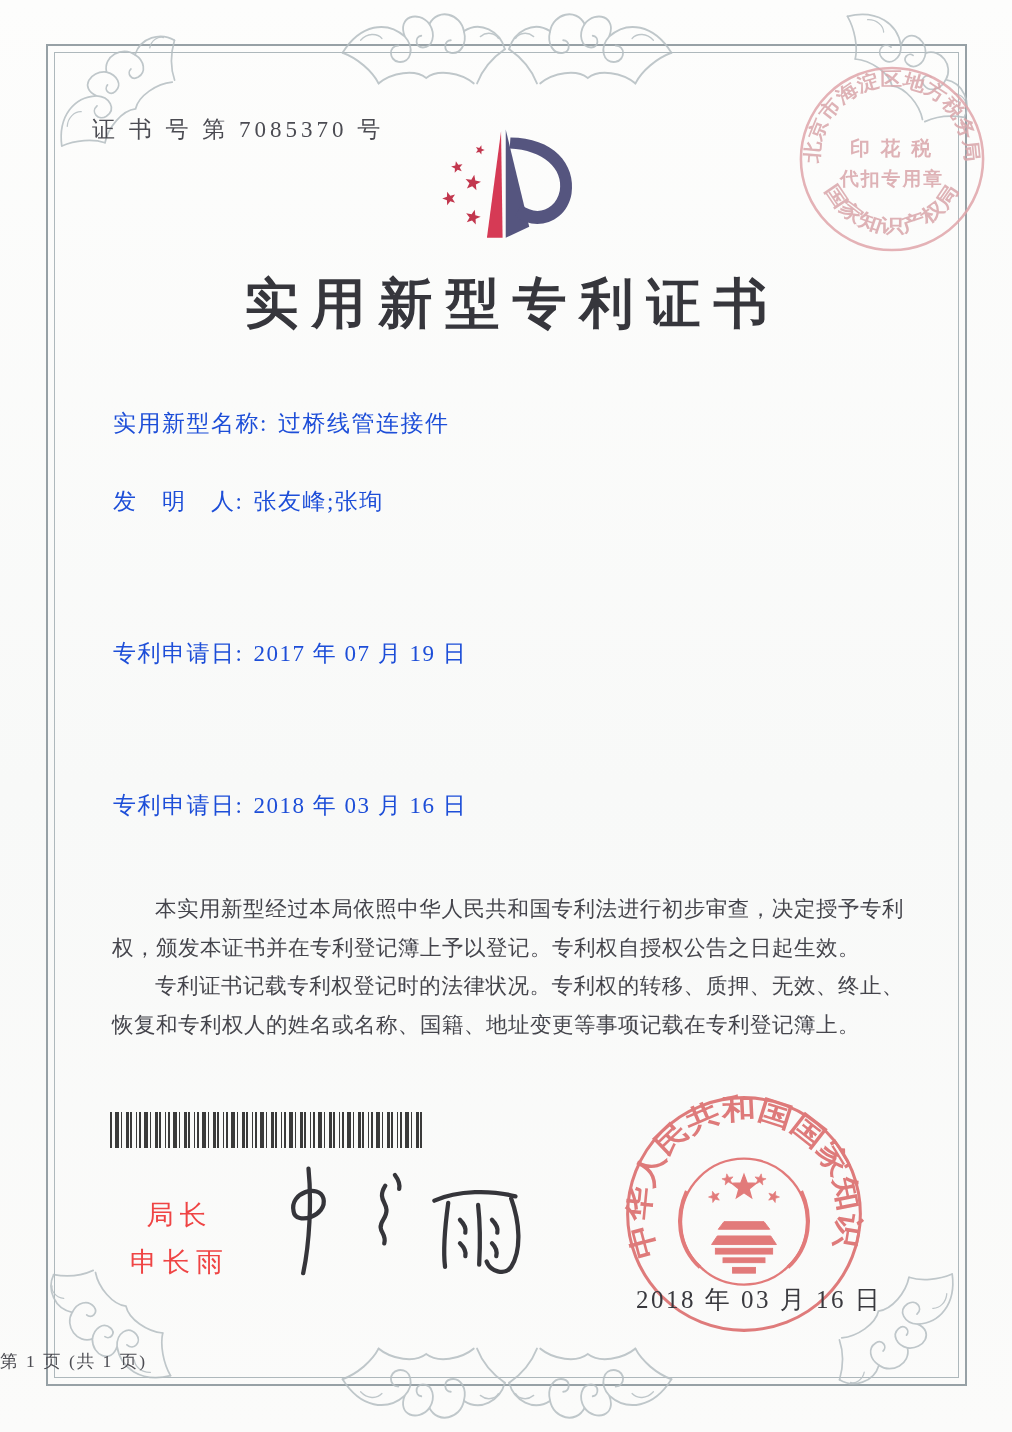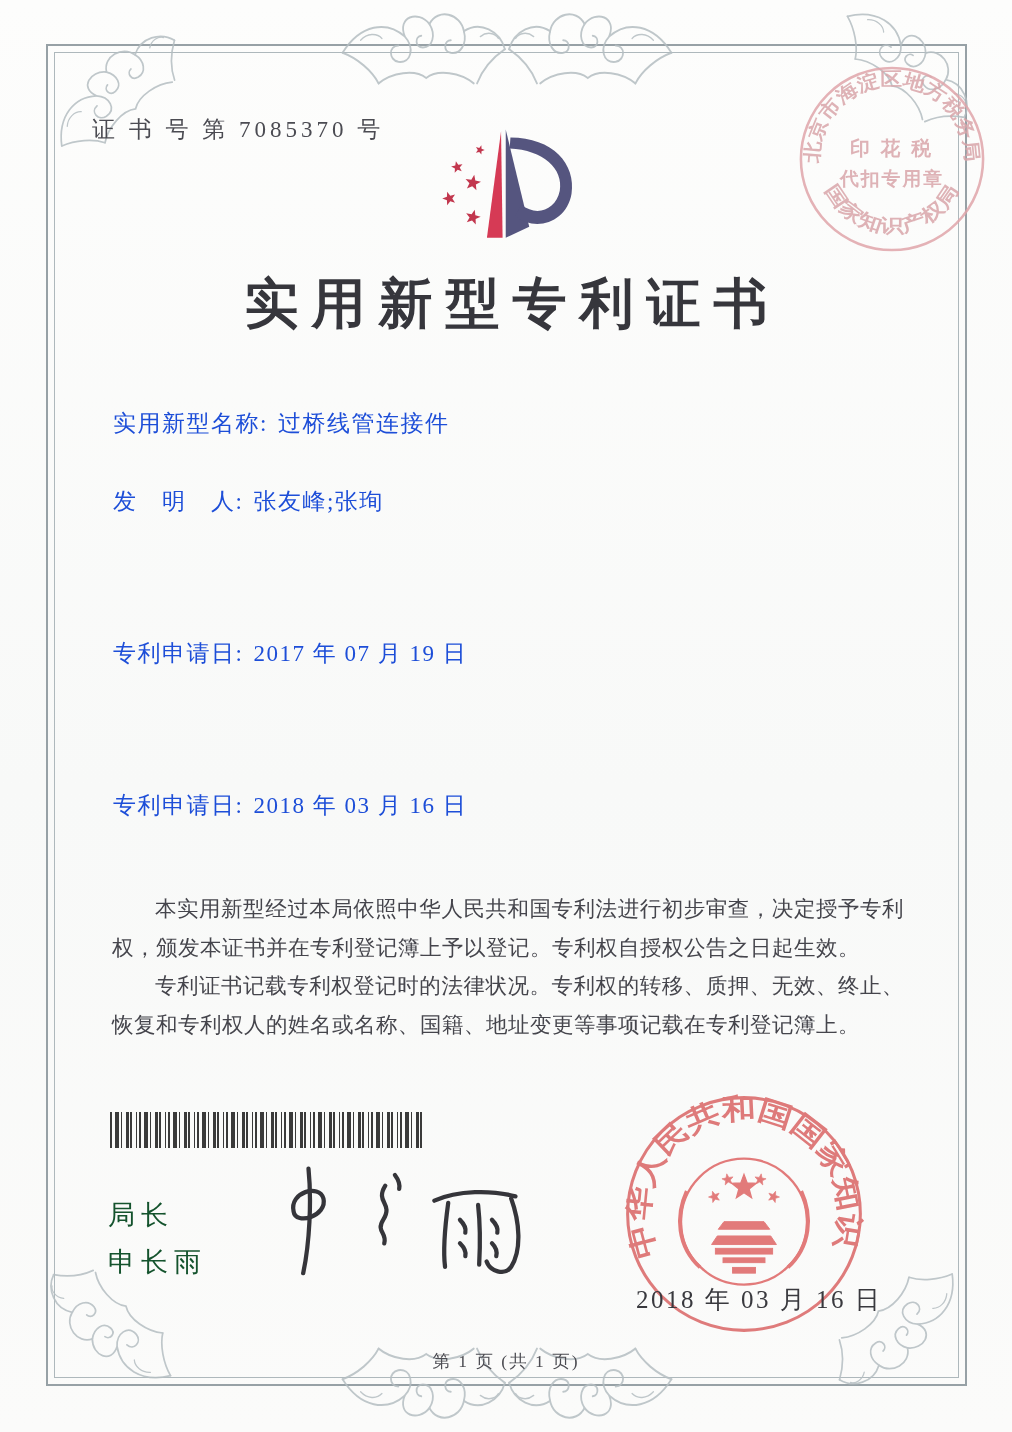--- a/index.html
+++ b/index.html
@@ -52,34 +52,34 @@
     background:repeating-linear-gradient(90deg,
       #202020 0 2px,transparent 2px 5px,
       #202020 5px 9px,transparent 9px 11px,
       #202020 11px 12px,transparent 12px 16px,
       #202020 16px 19px,transparent 19px 20px,
       #202020 20px 22px,transparent 22px 26px,
       #202020 26px 27px,transparent 27px 29px);
     opacity:.88;
   }
   .signer{
-    position:absolute;left:108px;top:1192px;font-size:27px;color:#14532d;
-    letter-spacing:6px;line-height:47px;
+    position:absolute;left:130px;top:1192px;font-size:27px;color:#ef4444;
+    letter-spacing:6px;line-height:47px;text-align:center;
   }
   .signature{position:absolute;left:262px;top:1158px;width:285px;height:128px;}
   .big-seal{
     position:absolute;left:620px;top:1090px;width:248px;height:248px;
     opacity:.82;filter:blur(.35px);z-index:2;
   }
   .issue-date{
     position:absolute;left:636px;top:1283px;font-size:25px;color:#39393e;
     letter-spacing:2.5px;z-index:3;white-space:nowrap;
   }
   .footer{
-    position:absolute;left:0;right:0;top:1349px;text-align:center;
+    position:absolute;left:0;right:0;top:1349px;text-align:left;
     font-size:17.5px;color:#4c4c52;letter-spacing:2px;
   }
 </style>
 </head>
 <body>
 
 <div class="page">
 
   <div class="frame-outer"></div>
   <div class="frame-inner"></div>

